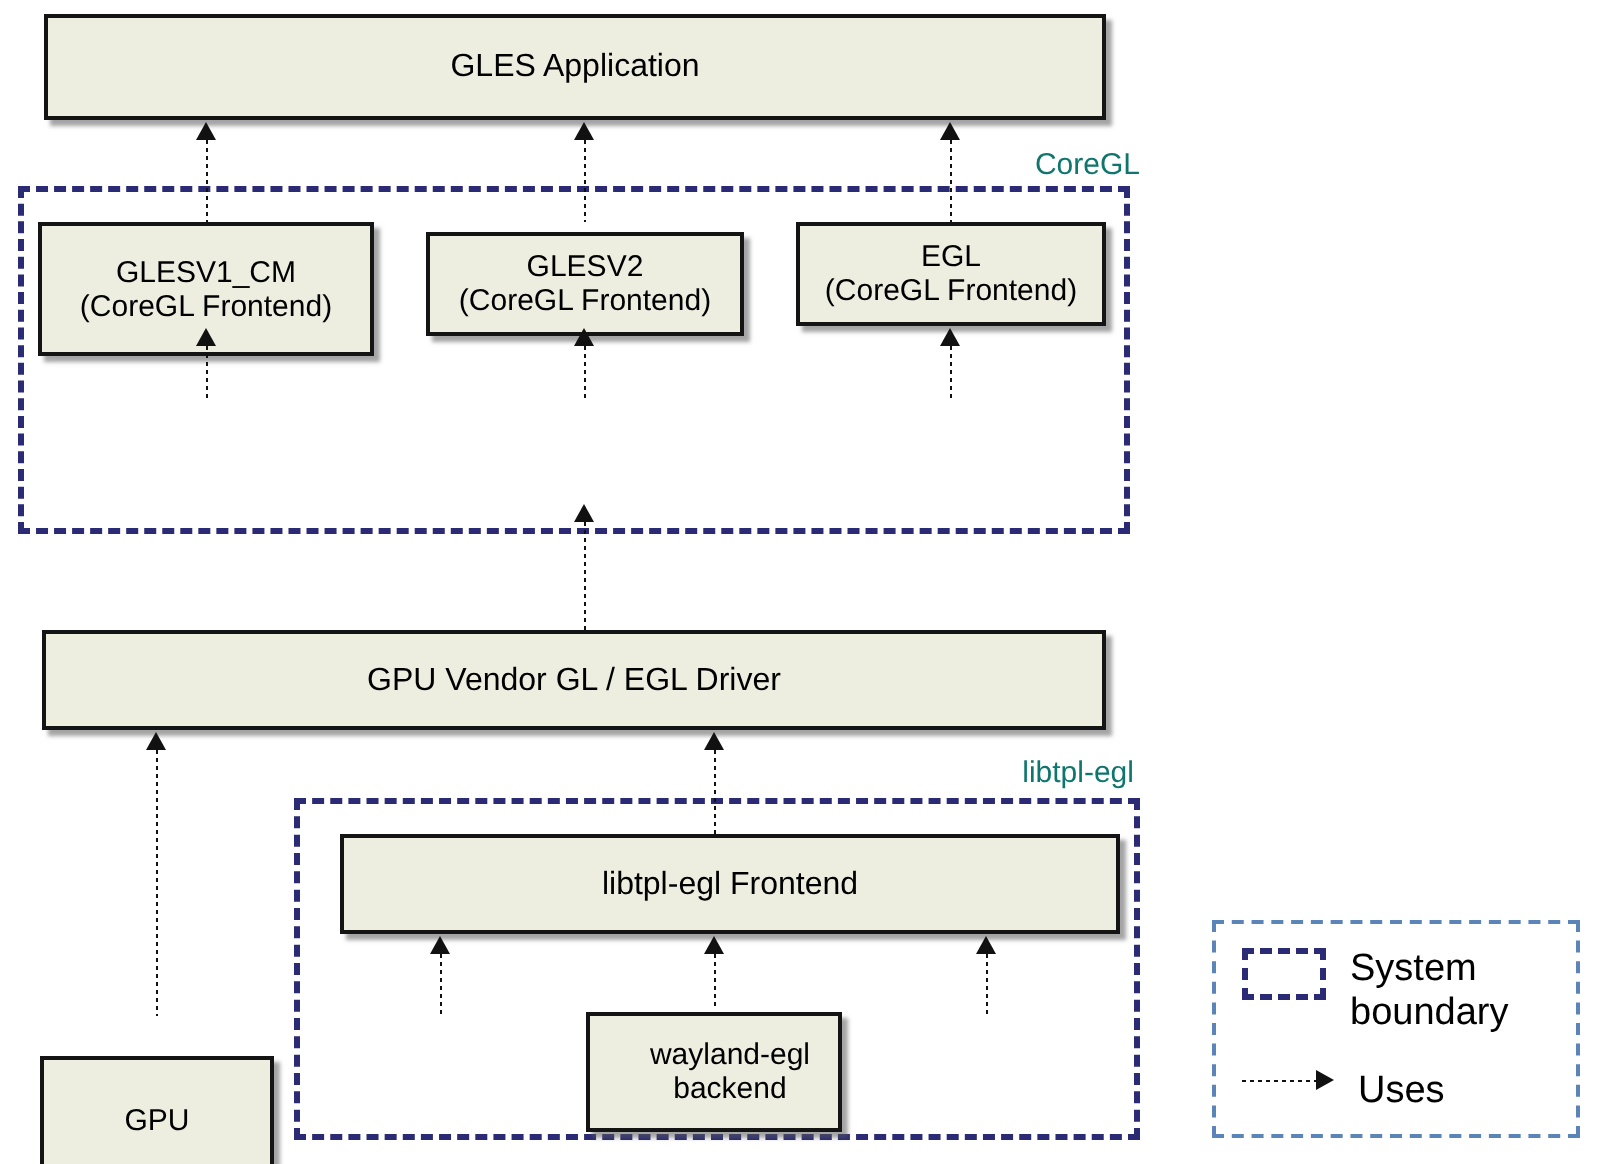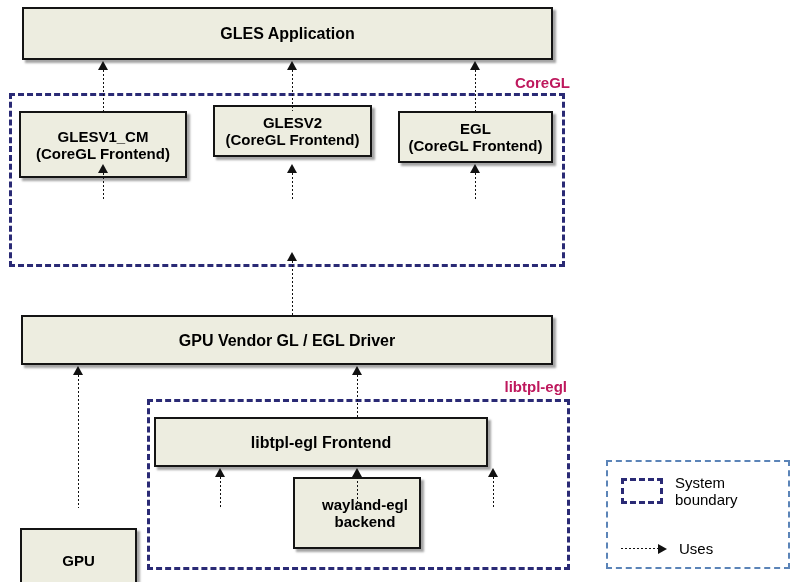--- a/index.html
+++ b/index.html
@@ -15,37 +15,37 @@
   .module {
     position: absolute;
     box-sizing: border-box;
     background: #EDEDE0;
     border: 2px solid #141414;
     box-shadow: 3px 3px 2px rgba(90,90,90,0.55);
     display: flex;
     align-items: center;
     justify-content: center;
     text-align: center;
-    font-weight: bold;
+    font-weight: normal;
     font-size: 15px;
     line-height: 17px;
     white-space: pre-line;
   }
   .module.wide { font-size: 16px; }
   .boundary {
     position: absolute;
     box-sizing: border-box;
     border: 3px dashed #2A2A75;
   }
   .boundary-label {
     position: absolute;
     font-size: 15px;
-    font-weight: bold;
+    font-weight: normal;
     text-align: right;
-    color: #be185d;
+    color: #0f766e;
   }
   .arrow-up {
     position: absolute;
     width: 10px;
     display: flex;
     flex-direction: column;
     align-items: center;
   }
   .arrow-up .head {
     width: 0; height: 0;
@@ -64,23 +64,23 @@
     width: 184px; height: 109px;
     box-sizing: border-box;
     border: 2px dashed #5B84B8;
     padding: 12px 13px 10px 13px;
     display: flex;
     flex-direction: column;
     justify-content: space-between;
   }
   .legend-row {
     display: flex;
-    align-items: center;
+    align-items: flex-start;
     gap: 12px;
-    font-size: 15px;
+    font-size: 19px;
   }
   .swatch-boundary {
     width: 42px; height: 26px;
     box-sizing: border-box;
     border: 3px dashed #2A2A75;
     flex: 0 0 auto;
   }
   .swatch-module {
     width: 42px; height: 23px;
     box-sizing: border-box;
@@ -114,31 +114,31 @@
   <div class="boundary" style="left:9px; top:93px; width:556px; height:174px;"></div>
   <div class="boundary-label" style="left:470px; top:74px; width:100px;">CoreGL</div>
 
   <div class="boundary" style="left:147px; top:399px; width:423px; height:171px;"></div>
   <div class="boundary-label" style="left:440px; top:378px; width:127px;">libtpl-egl</div>
 
   <div class="module wide" style="left:22px; top:7px; width:531px; height:53px;">GLES Application</div>
 
   <div class="module" style="left:19px; top:111px; width:168px; height:67px;">GLESV1_CM
 (CoreGL Frontend)</div>
-  <div class="module" style="left:213px; top:105px; width:159px; height:52px;">GLESV2
+  <div class="module" style="left:213px; top:116px; width:159px; height:52px;">GLESV2
 (CoreGL Frontend)</div>
   <div class="module" style="left:398px; top:111px; width:155px; height:52px;">EGL
 (CoreGL Frontend)</div>
 
 
   <div class="module wide" style="left:21px; top:315px; width:532px; height:50px;">GPU Vendor GL / EGL Driver</div>
 
-  <div class="module wide" style="left:154px; top:417px; width:334px; height:50px;">libtpl-egl Frontend</div>
-
-  <div class="module" style="left:293px; top:477px; width:128px; height:72px;padding-left:16px;">wayland-egl
+  <div class="module wide" style="left:170px; top:417px; width:390px; height:50px;">libtpl-egl Frontend</div>
+
+  <div class="module" style="left:293px; top:506px; width:128px; height:60px;padding-left:16px;">wayland-egl
 backend</div>
 
   <div class="module" style="left:20px; top:528px; width:117px; height:64px;">GPU</div>
 
   <div class="arrow-up" style="left:98px;  top:61px;  height:50px;">
       <div class="head"></div>
       <div class="shaft"></div>
     </div>
   <div class="arrow-up" style="left:287px; top:61px;  height:50px;">
       <div class="head"></div>

